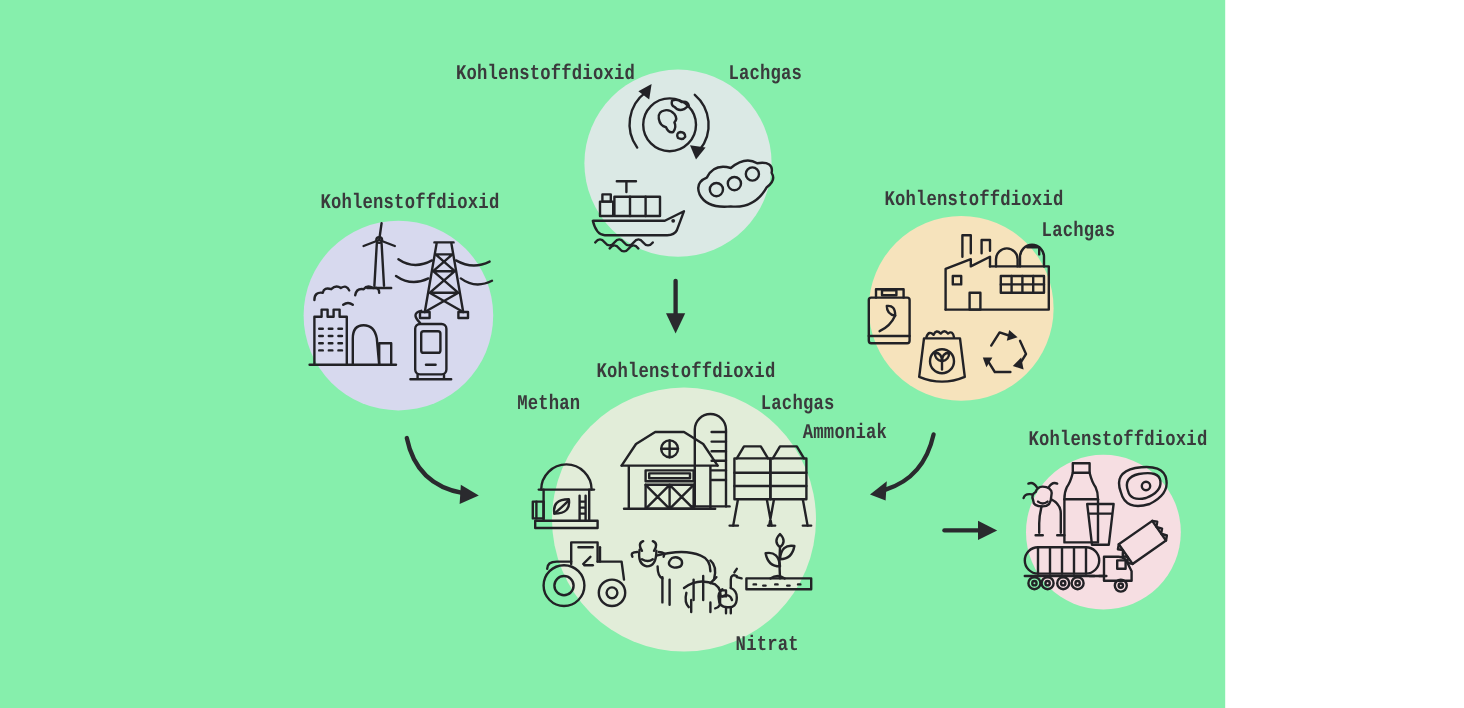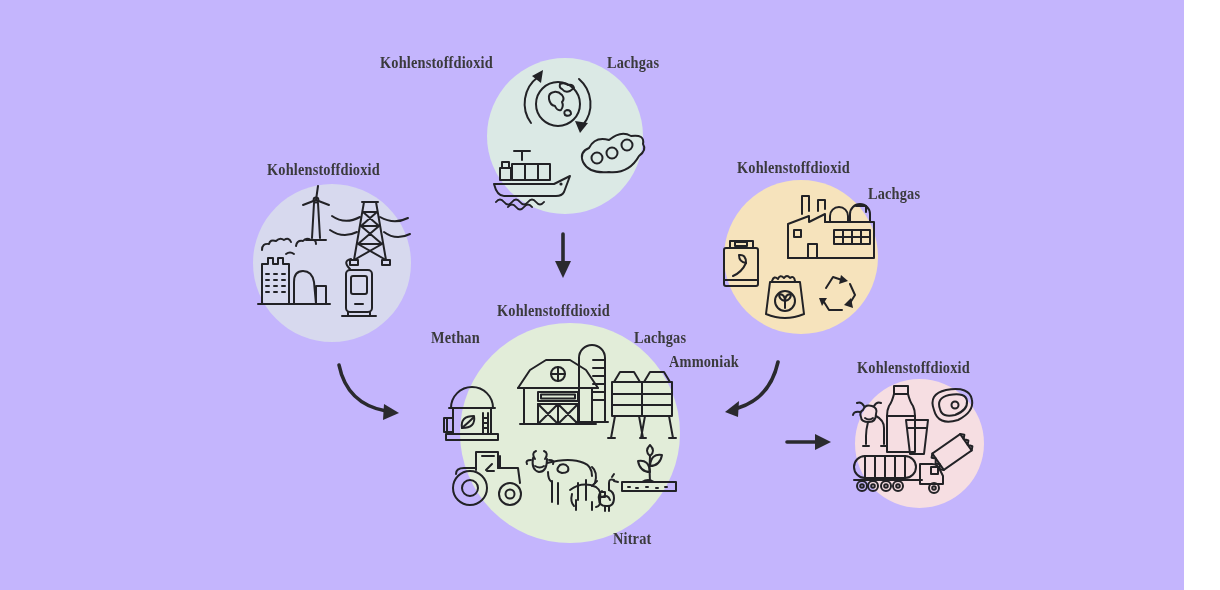--- a/index.html
+++ b/index.html
@@ -1,17 +1,17 @@
 <!DOCTYPE html>
 <html><head>
 <meta charset="utf-8">
 <style>
   html,body{margin:0;padding:0;background:#fff;}
-  #canvas{position:relative;width:1184px;height:590px;background:#c4b5fd;overflow:hidden;
-          font-family:Liberation Serif, serif;}
+  #canvas{position:relative;width:1021px;height:590px;background:#86efac;overflow:hidden;
+          font-family:Liberation Mono, monospace;}
   .circle{position:absolute;border-radius:50%;}
   .lbl{position:absolute;font-weight:700;font-size:17.5px;color:#3a3a3c;white-space:nowrap;
        transform:scaleX(0.82);transform-origin:0 0;letter-spacing:.2px;}
   svg.ic{position:absolute;fill:none;stroke:#222226;stroke-width:2;
          stroke-linecap:round;stroke-linejoin:round;overflow:visible;}
   svg.ic .fill{fill:#222226;stroke:none;}
   #flow-arrows{position:absolute;left:0;top:0;pointer-events:none;}
   #flow-arrows path{fill:none;stroke:#2a2a2e;stroke-width:3.6;stroke-linecap:round;}
   #flow-arrows polygon{fill:#2a2a2e;stroke:none;}
 </style>

